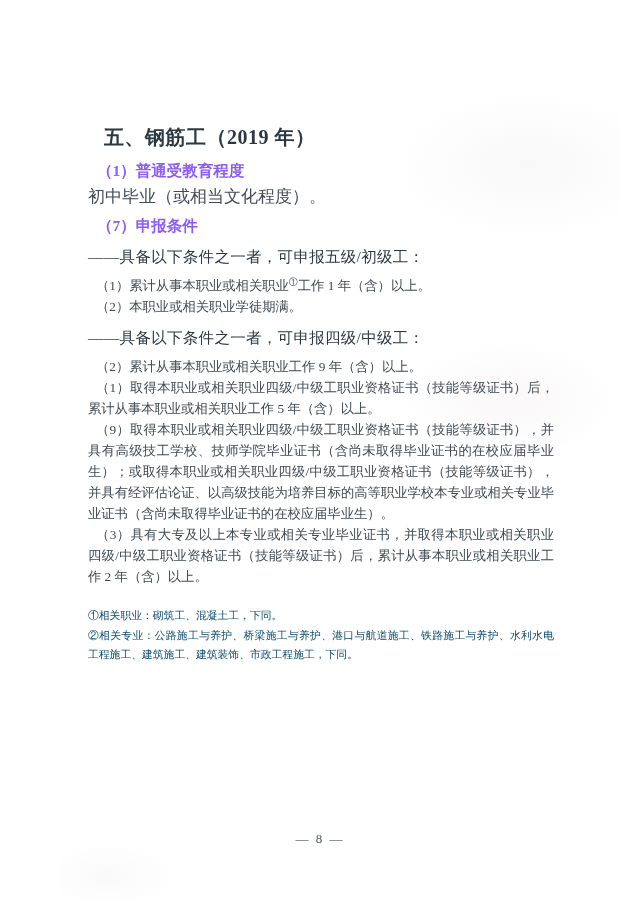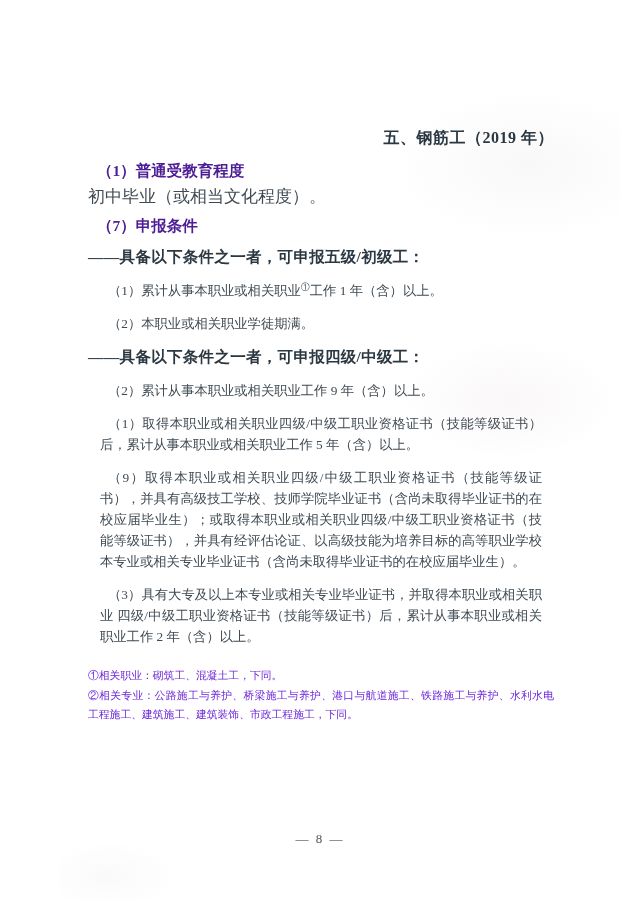--- a/index.html
+++ b/index.html
@@ -29,64 +29,63 @@
     background:radial-gradient(ellipse at 40% 60%, rgba(190,190,195,0.08), rgba(255,255,255,0) 70%);
   }
 
   .content{
     position:absolute;
     left:88px;top:126px;
     width:466px;
     color:#3f4a52;
   }
   .doc-title{
-    font-size:16px;
+    font-size:20px;
     font-weight:bold;
     color:#2b3842;
     line-height:23px;
     margin:0 0 11px 16px;
     letter-spacing:0.5px;
-    text-align:right;
   }
   .sub-heading{
     font-size:15.5px;
     font-weight:bold;
-    color:#4c1d95;
+    color:#8b5cf6;
     line-height:21px;
     margin:0 0 6px 0;
     padding-left:9px;
   }
   .edu-body{
     font-size:17px;
     line-height:19px;
     margin:0 0 9px 0;
   }
   .dash-heading{
     font-size:15.5px;
-    font-weight:bold;
+    font-weight:normal;
     color:#2b3842;
     line-height:22px;
     margin:10px 0 7px 0;
     letter-spacing:0.3px;
   }
   .para{
     font-size:13.3px;
     line-height:21px;
-    margin:12px;
+    margin:0;
     text-align:justify;
     text-indent:8px;
   }
   .para sup{
     font-size:9px;
     line-height:0;
     vertical-align:super;
   }
   .footnotes{
     margin-top:19px;
-    color:#6d28d9;
+    color:#0c4a6e;
   }
   .footnote{
     font-size:10.8px;
     line-height:19.5px;
     margin:0;
     text-align:justify;
   }
   .page-number{
     position:absolute;
     left:0;right:0;

